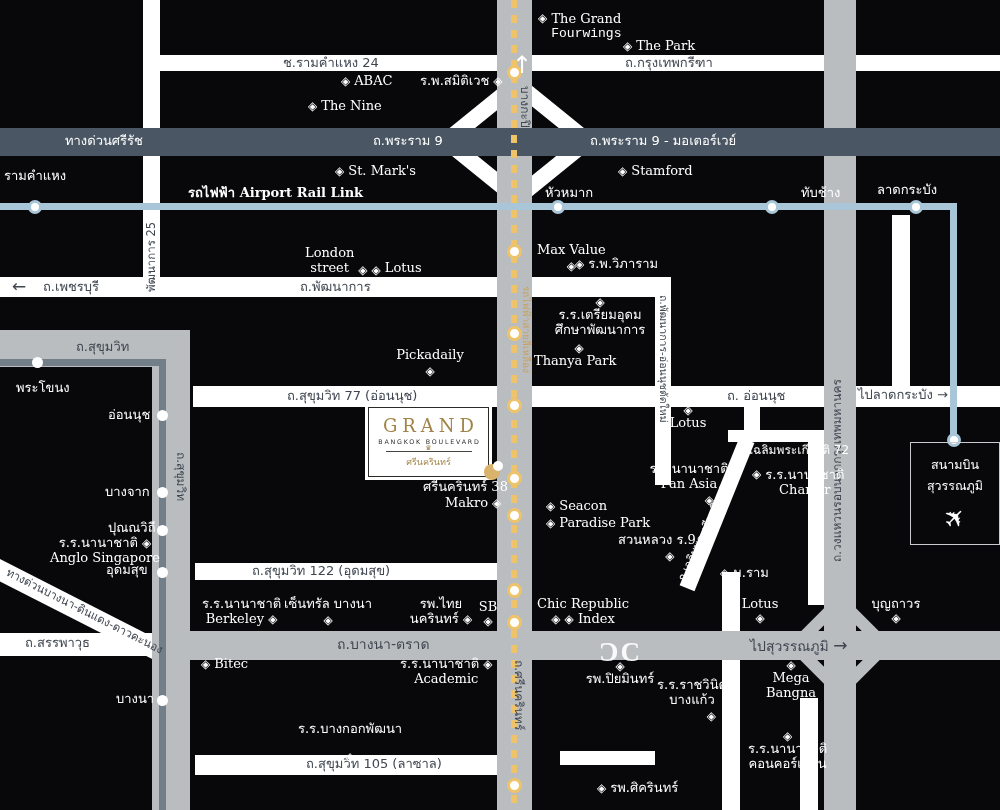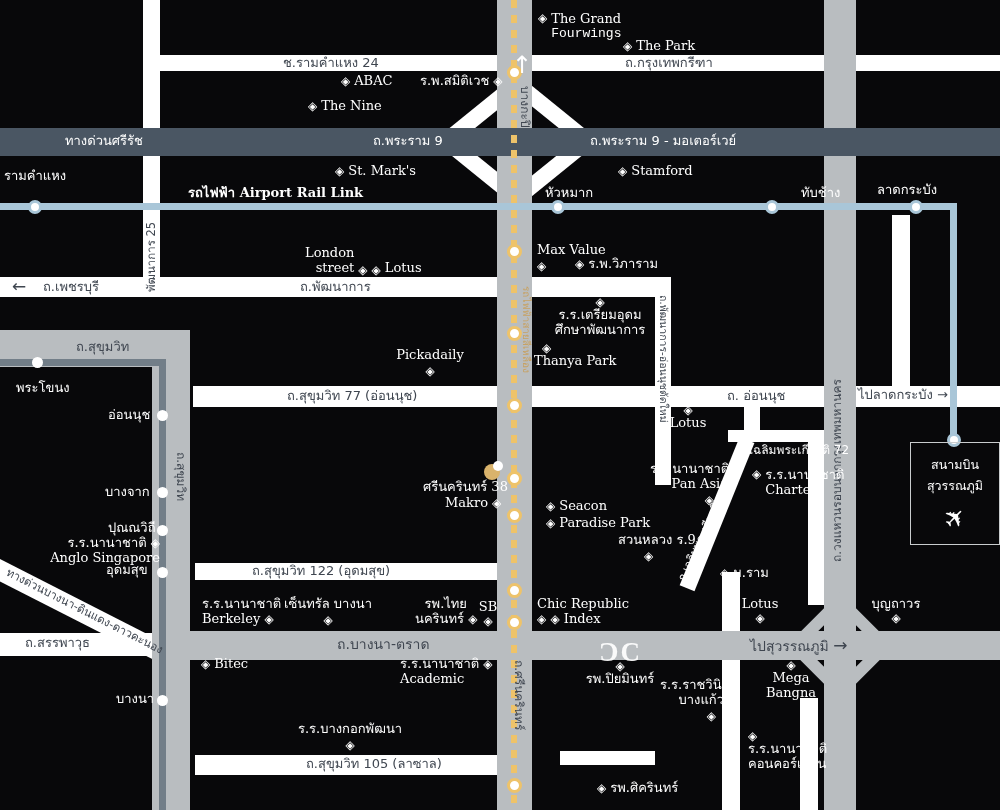--- a/index.html
+++ b/index.html
@@ -13,21 +13,21 @@
   .ylw{position:absolute;width:6px;background:repeating-linear-gradient(to bottom,#eec36a 0 8px,rgba(0,0,0,0) 8px 15px);}
   .lbl{position:absolute;white-space:nowrap;font-size:13px;color:#ffffff;line-height:1.1;}
   .dk{color:#3f4650;}
   .gold{color:#c7a264;}
   .vert{transform-origin:0 0;}
   .st-y{position:absolute;width:9px;height:9px;border:3px solid #eec36a;border-radius:50%;background:#fff;}
   .st-a{position:absolute;width:8px;height:8px;border:3px solid #a9c6d8;border-radius:50%;background:#fff;}
   .st-b{position:absolute;width:11px;height:11px;border-radius:50%;background:#fff;}
   .poi{position:absolute;color:#fff;font-family:"DejaVu Serif","DejaVu Sans",serif;font-size:13px;white-space:nowrap;line-height:1.15;}
   .row{display:flex;gap:4px;align-items:center;}
-  .col{display:flex;flex-direction:column;}
+  .col{display:flex;flex-direction:column;align-items:center;}
   .tc{text-align:center;}.tr{text-align:right;}
   .mk{font-size:12px;line-height:1;}
   .diamond-ic{position:absolute;left:802px;top:608px;width:52px;height:52px;border:12px solid #b9bdc0;transform:rotate(45deg);}
   .cc{position:absolute;color:rgba(255,255,255,.92);font-weight:bold;font-size:27px;font-family:Liberation Serif, serif;letter-spacing:2px;margin-top:8px;}
   .logo{position:absolute;left:365px;top:404px;width:127px;height:76px;background:#fff;padding:3px;box-sizing:border-box;}
   .logo-in{border:1px solid #2a2a26;width:100%;height:100%;display:flex;flex-direction:column;align-items:center;justify-content:center;box-sizing:border-box;}
   .brand{font-family:"DejaVu Serif",serif;color:#a08347;font-size:18px;letter-spacing:5px;margin-left:5px;}
   .brand-sub{font-size:6.3px;letter-spacing:1.8px;color:#2a2a28;margin-top:2px;margin-left:2px;}
   .crown{color:#a08347;font-size:7px;line-height:.8;margin-top:1px;}
   .ln{width:86px;height:1px;background:#45453f;}
@@ -284,21 +284,21 @@
     <span><span class="mk">◈</span> <span class="mk">◈</span> <span>Index</span></span>
   </div>
   <div class="poi row" style="left:201px;top:657px;">
     <span class="mk">◈</span>
       <span>Bitec</span>
   </div>
   <div class="poi col" style="left:400px;top:657px;">
     <span><span>ร.ร.นานาชาติ</span> <span class="mk">◈</span></span>
     <span>Academic</span>
   </div>
-  <div class="poi col tc" style="left:290px;top:722px;width:120px;">
+  <div class="poi col tc" style="left:290px;top:722px;width:120px;gap:12px;">
     <span>ร.ร.บางกอกพัฒนา</span>
     <span class="mk" style="margin-top:2px;">◈</span>
   </div>
   <div class="poi row" style="left:597px;top:781px;">
     <span class="mk">◈</span>
       <span>รพ.ศิครินทร์</span>
   </div>
   <div class="poi col tc" style="left:583px;top:660px;width:74px;">
     <span class="mk">◈</span>
     <span>รพ.ปิยมินทร์</span>
@@ -320,16 +320,25 @@
   <div class="poi col tc" style="left:868px;top:597px;width:56px;">
     <span>บุญถาวร</span>
     <span class="mk">◈</span>
   </div>
   <div class="poi col" style="left:748px;top:730px;">
     <span class="mk">◈</span>
     <span>ร.ร.นานาชาติ</span>
       <span>คอนคอร์เดียน</span>
   </div>
 
+  <div class="logo">
+    <div class="logo-in">
+      <div class="brand">GRAND</div>
+      <div class="brand-sub">BANGKOK BOULEVARD</div>
+      <div class="crown">♛</div>
+      <div class="ln"></div>
+      <div class="brand-th">ศรีนครินทร์</div>
+    </div>
+  </div>
   <div class="pin-g"></div>
   <div class="pin-w"></div>
 
 </div>
 
 </body></html>

